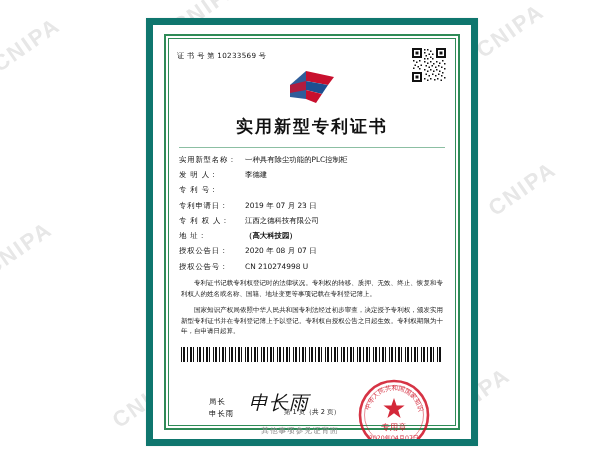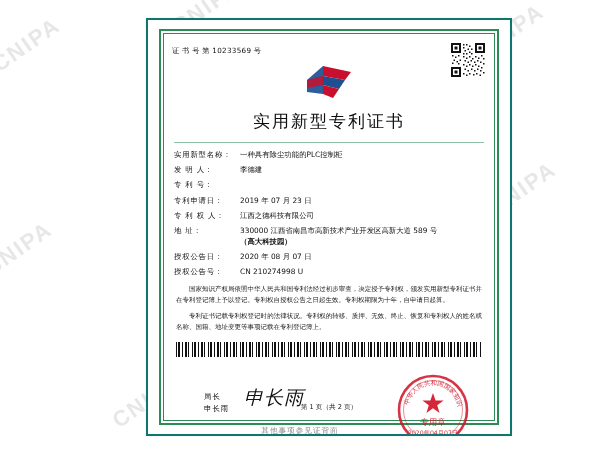--- a/index.html
+++ b/index.html
@@ -29,24 +29,23 @@
   .wm.e{left:484px;top:176px;}
   .wm.f{left:108px;top:388px;}
   .wm.g{left:438px;top:382px;}
 
   
   .page{
     position:absolute;
     left:146px;top:18px;
     width:318px;height:414px;
     background:#fff;
-    border:2px solid #0f766e;
+    border:7px solid #0f766e;
     box-shadow:0 0 2px rgba(0,0,0,.10);
     overflow:hidden;
-    padding-left:44px;
   }
   .frame-outer{
     position:absolute;
     left:11px;top:9px;right:11px;bottom:9px;
     border:2px solid #2e8b57;
   }
   .frame-inner{
     position:absolute;
     left:15px;top:13px;right:15px;bottom:13px;
     border:1px solid #2e8b57;
@@ -70,21 +69,21 @@
   
   .emblem{
     margin:6px auto 0;
     width:72px;height:44px;position:relative;
   }
   .emblem svg{display:block;}
 
   .title{
     text-align:center;
     font-family:"DejaVu Sans","Liberation Sans",sans-serif;
-    font-weight:normal;
+    font-weight:bold;
     font-size:17px;
     letter-spacing:2px;
     color:#111;
     margin-top:4px;
   }
   .rule{
     height:1px;background:#2e8b57;opacity:.55;
     margin:9px 4px 7px 4px;
   }
 
@@ -281,36 +280,35 @@
         <div class="lbl">专利申请日：</div>
         <div class="val">2019 年 07 月 23 日</div>
       </div>
       <div class="row">
         <div class="lbl">专 利 权 人：</div>
         <div class="val">江西之德科技有限公司</div>
       </div>
       <div class="row">
         <div class="lbl">地 址：</div>
         <div class="val">
-          <span>330000 江西省南昌市高新技术产业开发区高新大道 589 号</span>
           <span class="sub">（高大科技园）</span>
         </div>
       </div>
       <div class="row">
         <div class="lbl">授权公告日：</div>
         <div class="val">2020 年 08 月 07 日</div>
       </div>
       <div class="row">
         <div class="lbl">授权公告号：</div>
         <div class="val">CN 210274998 U</div>
       </div>
     </div>
 
+    <div class="para">专利证书记载专利权登记时的法律状况。专利权的转移、质押、无效、终止、恢复和专利权人的姓名或名称、国籍、地址变更等事项记载在专利登记簿上。</div>
     <div class="para">国家知识产权局依照中华人民共和国专利法经过初步审查，决定授予专利权，颁发实用新型专利证书并在专利登记簿上予以登记。专利权自授权公告之日起生效。专利权期限为十年，自申请日起算。</div>
-    <div class="para">专利证书记载专利权登记时的法律状况。专利权的转移、质押、无效、终止、恢复和专利权人的姓名或名称、国籍、地址变更等事项记载在专利登记簿上。</div>
 
     <div class="barcode"></div>
 
     <div class="signblock">
       <div class="signlabels" style="white-space:pre-line">局长
 申长雨</div>
       <div class="signature">申长雨</div>
       <div class="seal">
         <svg width="74" height="74" viewBox="0 0 74 74">
           <circle cx="37" cy="37" r="34" fill="none" stroke="#cf1124" stroke-width="2.6" opacity="0.85"></circle>

